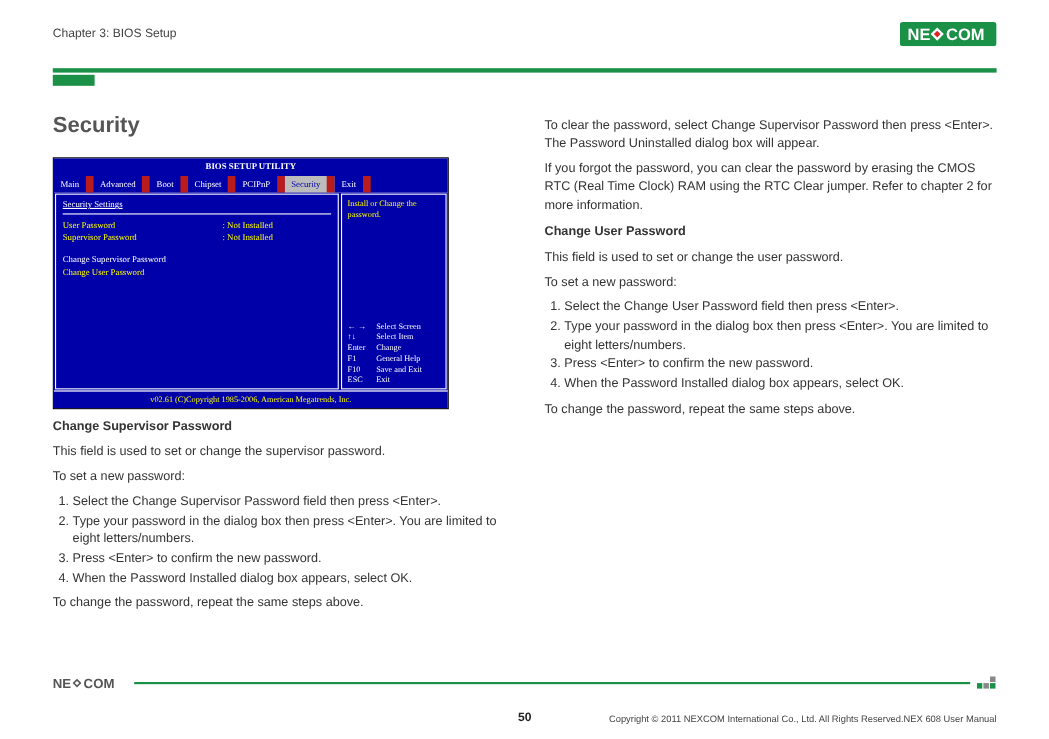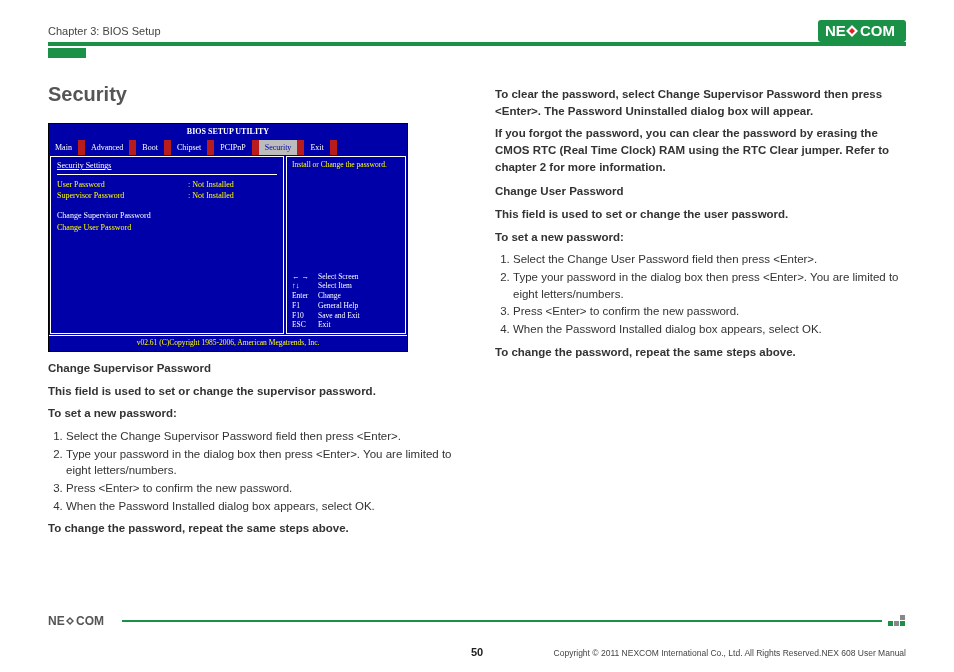--- a/index.html
+++ b/index.html
@@ -13,21 +13,21 @@
   }
   .page {
     padding: 20px 48px 0 48px;
   }
   .header {
     display: flex;
     justify-content: space-between;
     align-items: center;
     font-size: 11px;
     color: #444;
-    padding-bottom: 0;
+    padding-bottom: 20px;
     gap: 16px;
   }
   .header-rule {
     height: 4px;
     background: #1a9146;
     margin-bottom: 2px;
   }
   .tab-block {
     width: 38px;
     height: 10px;
@@ -91,21 +91,21 @@
     min-height: 180px;
   }
   .bios-left {
     flex: 1;
     border: 1px solid #fff;
     margin: 1px;
     padding: 3px 6px;
     color: #fff;
   }
   .bios-right {
-    width: 120px;
+    width: 96px;
     border: 1px solid #fff;
     margin: 1px;
     padding: 3px 5px;
     color: #fff;
     display:flex;
     flex-direction:column;
     justify-content:space-between;
   }
   .bios-left-head {
     color: #fff;
@@ -129,21 +129,21 @@
     text-align:center;
     font-size:7.5px;
     padding:2px 0;
     border-top:1px solid #fff;
   }
   .subhead {
     font-weight: 700;
     margin: 8px 0 6px 0;
     font-size: 11.5px;
   }
-  .body-p { margin: 6px 0; font-weight: bold; }
+  .body-p { margin: 6px 0; }
   ol { margin: 4px 0 6px 18px; }
   ol li { margin: 1px 0; }
   .footer {
     position: absolute;
     left: 48px; right: 48px; bottom: 14px;
   }
   .footer-rule-wrap {
     display:flex; align-items:center; gap:6px; margin-bottom:3px;
   }
   .footer-rule {

